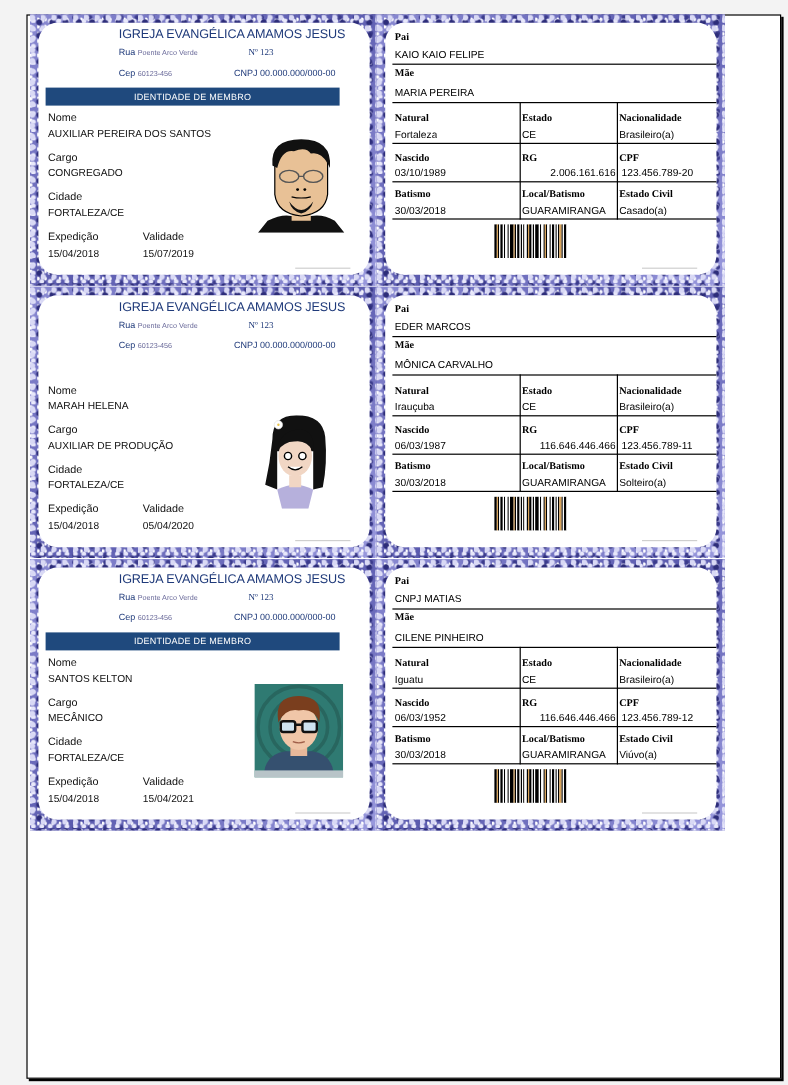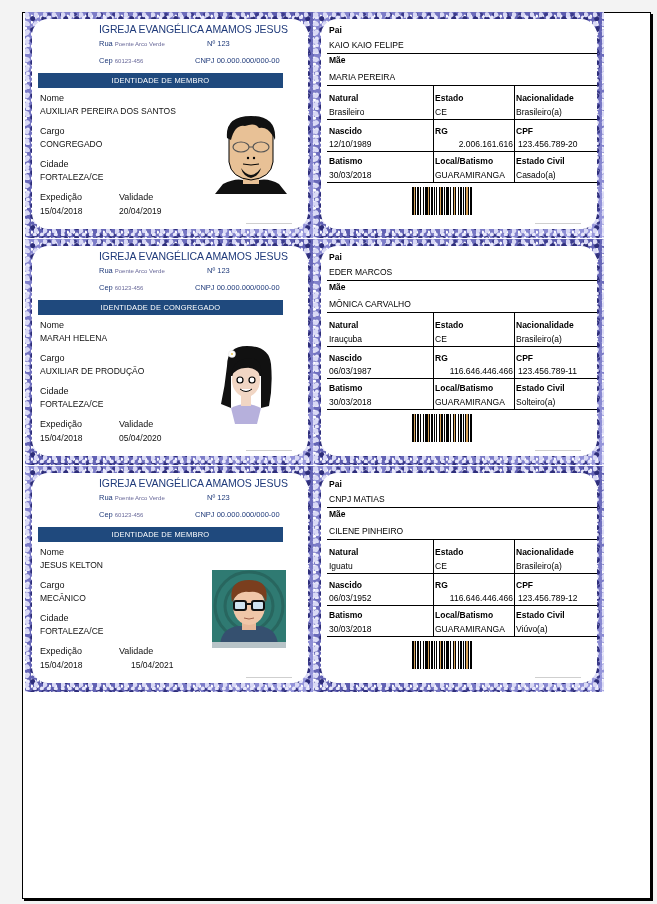--- a/index.html
+++ b/index.html
@@ -34,32 +34,32 @@
     }
 
     
     .church-title { position: absolute; left: 67px; top: 4px; font-size: 10.5px; color: #1f3a7a; letter-spacing: -0.1px; white-space: nowrap; }
     .addr-row { position: absolute; left: 67px; font-size: 7px; color: #1f3a7a; white-space: nowrap; }
     .addr-row .lbl { font-size: 7.5px; }
     .addr-row .val-small { font-size: 6px; color: #6a6a9a; }
     .addr-street { top: 20px; }
     .addr-cep { top: 37px; }
     .addr-right { position: absolute; font-size: 7.5px; color: #1f3a7a; white-space: nowrap; }
-    .num-right { left: 175px; top: 20px; }
+    .num-right { left: 175px; top: 20px; font-family: Liberation Serif, serif; }
     .cnpj-right { left: 163px; top: 37px; }
     .banner {
       position: absolute; left: 6px; top: 54px; width: 245px; height: 15px;
       background: #1f497d; color: #fff; font-size: 7.5px; text-align: center; line-height: 15px; letter-spacing: 0.2px;
     }
     .f-label { position: absolute; left: 8px; font-size: 9px; color: #111; }
     .f-value { position: absolute; left: 8px; font-size: 8.5px; color: #111; white-space: nowrap; }
     .photo { position: absolute; }
 
     
-    .b-label { position: absolute; font-size: 8.5px; font-weight: bold; white-space: nowrap; }
+    .b-label { position: absolute; font-size: 8.5px; font-weight: bold; white-space: nowrap; font-family: Liberation Serif, serif; }
     .b-value { position: absolute; font-size: 8.5px; white-space: nowrap; overflow: hidden; }
     .hline { position: absolute; height: 1px; background: #000; }
     .vline { position: absolute; width: 1px; background: #000; }
     .barcode { position: absolute; left: 91px; top: 155px; width: 107px; height: 28px; display: flex; align-items: stretch; }
     .barcode span { display: block; height: 100%; }
   </style>
 </head>
 <body>
 
 <div class="sheet"></div>
@@ -87,21 +87,21 @@
 
     <div class="f-label" style="top:74px">Nome</div>
     <div class="f-value" style="top:87px">AUXILIAR PEREIRA DOS SANTOS</div>
     <div class="f-label" style="top:107px">Cargo</div>
     <div class="f-value" style="top:120px">CONGREGADO</div>
     <div class="f-label" style="top:140px">Cidade</div>
     <div class="f-value" style="top:153px">FORTALEZA/CE</div>
     <div class="f-label" style="top:173px">Expedição</div>
     <div class="f-value" style="top:187px">15/04/2018</div>
     <div class="f-label" style="top:173px; left:87px">Validade</div>
-    <div class="f-value" style="top:187px; left:87px">20/04/2019</div>
+    <div class="f-value" style="top:187px; left:87px">15/07/2019</div>
 
     <svg class="photo" style="left:183px; top:95px;" width="72" height="80" viewBox="0 0 72 80">
       <path d="M0 80 L8 70 Q20 64 28 66 L44 66 Q54 64 64 70 L72 80 Z" fill="#111"></path>
       <path d="M28 62 L28 70 L44 70 L44 62 Z" fill="#e8c196"></path>
       <path d="M14 20 Q14 4 36 4 Q58 4 58 22 L58 48 Q56 64 36 66 Q16 64 14 48 Z" fill="#e8c196" stroke="#000" stroke-width="1"></path>
       <path d="M12 24 Q10 2 36 2 Q62 2 60 26 L58 22 Q52 12 44 14 Q40 8 30 12 Q20 10 16 26 Z" fill="#111"></path>
       <ellipse cx="26" cy="33" rx="8" ry="5" fill="none" stroke="#555" stroke-width="1.2"></ellipse>
       <ellipse cx="46" cy="33" rx="8" ry="5" fill="none" stroke="#555" stroke-width="1.2"></ellipse>
       <line x1="34" y1="33" x2="38" y2="33" stroke="#555" stroke-width="1"></line>
       <circle cx="33" cy="44" r="1.2" fill="#000"></circle>
@@ -119,29 +119,29 @@
     <div class="b-value" style="left:8px; top:21px">KAIO KAIO FELIPE</div>
     <div class="hline" style="left:6px; right:0; top:34px"></div>
     <div class="b-label" style="left:8px; top:36px">Mãe</div>
     <div class="b-value" style="left:8px; top:53px">MARIA PEREIRA</div>
     <div class="hline" style="left:6px; right:0; top:66px"></div>
 
     <div class="vline" style="left:112px; top:66px; height:98px"></div>
     <div class="vline" style="left:193px; top:66px; height:98px"></div>
 
     <div class="b-label" style="left:8px; top:74px">Natural</div>
-    <div class="b-value" style="left:8px; top:88px">Brasileiro</div>
+    <div class="b-value" style="left:8px; top:88px">Fortaleza</div>
     <div class="b-label" style="left:114px; top:74px">Estado</div>
     <div class="b-value" style="left:114px; top:88px">CE</div>
     <div class="b-label" style="left:195px; top:74px">Nacionalidade</div>
     <div class="b-value" style="left:195px; top:88px; width:80px">Brasileiro(a)</div>
     <div class="hline" style="left:6px; right:0; top:100px"></div>
 
     <div class="b-label" style="left:8px; top:107px">Nascido</div>
-    <div class="b-value" style="left:8px; top:120px">12/10/1989</div>
+    <div class="b-value" style="left:8px; top:120px">03/10/1989</div>
     <div class="b-label" style="left:114px; top:107px">RG</div>
     <div class="b-value" style="left:114px; top:120px; width:78px; text-align:right">2.006.161.616</div>
     <div class="b-label" style="left:195px; top:107px">CPF</div>
     <div class="b-value" style="left:197px; top:120px; width:80px">123.456.789-20</div>
     <div class="hline" style="left:6px; right:0; top:132px"></div>
 
     <div class="b-label" style="left:8px; top:137px">Batismo</div>
     <div class="b-value" style="left:8px; top:151px">30/03/2018</div>
     <div class="b-label" style="left:114px; top:137px">Local/Batismo</div>
     <div class="b-value" style="left:114px; top:151px; width:79px">GUARAMIRANGA</div>
@@ -213,21 +213,20 @@
       <span>123</span>
     </div>
     <div class="addr-row addr-cep">
       <span class="lbl">Cep</span>
       <span class="val-small">60123-456</span>
     </div>
     <div class="addr-right cnpj-right">
       <span>CNPJ</span>
       <span>00.000.000/000-00</span>
     </div>
-    <div class="banner">IDENTIDADE DE CONGREGADO</div>
 
     <div class="f-label" style="top:74px">Nome</div>
     <div class="f-value" style="top:87px">MARAH HELENA</div>
     <div class="f-label" style="top:107px">Cargo</div>
     <div class="f-value" style="top:120px">AUXILIAR DE PRODUÇÃO</div>
     <div class="f-label" style="top:140px">Cidade</div>
     <div class="f-value" style="top:153px">FORTALEZA/CE</div>
     <div class="f-label" style="top:173px">Expedição</div>
     <div class="f-value" style="top:187px">15/04/2018</div>
     <div class="f-label" style="top:173px; left:87px">Validade</div>
@@ -352,29 +351,29 @@
       <span class="lbl">Cep</span>
       <span class="val-small">60123-456</span>
     </div>
     <div class="addr-right cnpj-right">
       <span>CNPJ</span>
       <span>00.000.000/000-00</span>
     </div>
     <div class="banner">IDENTIDADE DE MEMBRO</div>
 
     <div class="f-label" style="top:74px">Nome</div>
-    <div class="f-value" style="top:87px">JESUS KELTON</div>
+    <div class="f-value" style="top:87px">SANTOS KELTON</div>
     <div class="f-label" style="top:107px">Cargo</div>
     <div class="f-value" style="top:120px">MECÂNICO</div>
     <div class="f-label" style="top:140px">Cidade</div>
     <div class="f-value" style="top:153px">FORTALEZA/CE</div>
     <div class="f-label" style="top:173px">Expedição</div>
     <div class="f-value" style="top:187px">15/04/2018</div>
     <div class="f-label" style="top:173px; left:87px">Validade</div>
-    <div class="f-value" style="top:187px; left:99px">15/04/2021</div>
+    <div class="f-value" style="top:187px; left:87px">15/04/2021</div>
 
     <svg class="photo" style="left:180px; top:97px;" width="74" height="78" viewBox="0 0 74 78">
       <rect x="0" y="0" width="74" height="78" fill="#2f7a72"></rect>
       <circle cx="37" cy="36" r="34" fill="none" stroke="#28665f" stroke-width="3"></circle>
       <circle cx="37" cy="36" r="24" fill="none" stroke="#28665f" stroke-width="3"></circle>
       <path d="M8 74 Q10 58 26 56 L48 56 Q64 58 66 74 Z" fill="#35506f"></path>
       <rect x="30" y="50" width="14" height="10" fill="#e7b89a"></rect>
       <ellipse cx="37" cy="36" rx="16" ry="19" fill="#f0c6a8"></ellipse>
       <path d="M20 32 Q16 10 37 10 Q58 10 54 32 Q50 20 37 22 Q26 20 20 32 Z" fill="#7a3e1e"></path>
       <rect x="22" y="31" width="12" height="9" rx="2" fill="#cfe3f0" stroke="#111" stroke-width="2"></rect>

